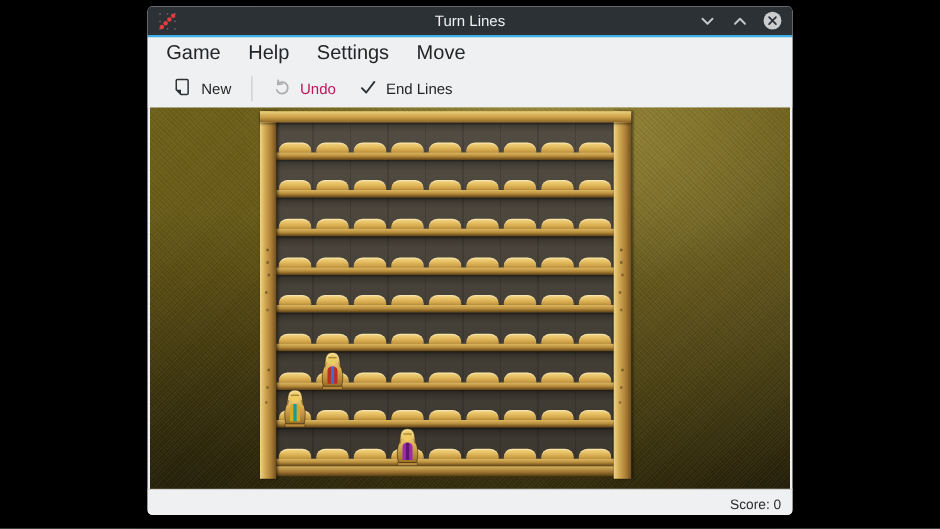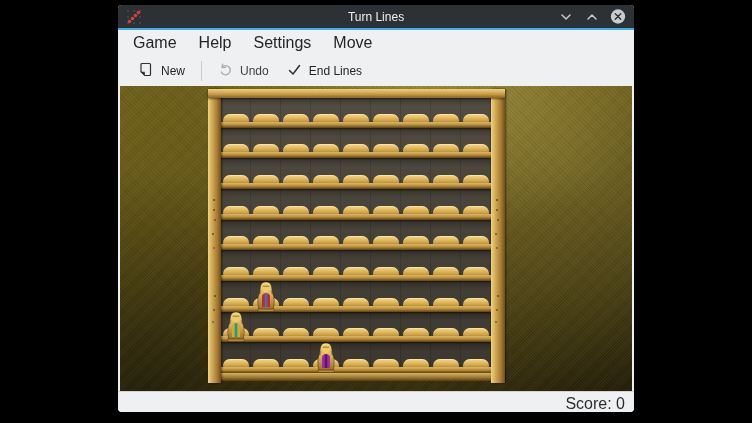--- a/index.html
+++ b/index.html
@@ -36,21 +36,21 @@
   }
   
   .toolbar{
     height:30px;background:#eff0f1;display:flex;align-items:center;
     padding-left:12px;
   }
   .tool-button{
     display:flex;align-items:center;gap:7px;font-size:12px;color:#232629;
     padding:3px 9px;border-radius:2px;
   }
-  .tool-button.disabled{color:#404040;}
+  .tool-button.disabled{color:#be185d;}
   .tb-sep{width:1px;height:20px;background:#c9cbcd;margin:0 7px;}
   
   .game-area{
     position:relative;height:305px;margin:0 2px;overflow:hidden;
     background:
       radial-gradient(ellipse 380px 220px at 60% 4%, rgba(255,232,130,.30), transparent 62%),
       radial-gradient(ellipse 480px 360px at 88% 28%, rgba(214,194,90,.20), transparent 65%),
       radial-gradient(ellipse 420px 320px at 4% 100%, rgba(0,0,0,.55), transparent 70%),
       linear-gradient(158deg,#6e6019 0%,#645614 32%,#514511 58%,#38300b 80%,#201a06 100%);
   }
@@ -106,21 +106,21 @@
     position:absolute;bottom:5px;width:26px;height:9px;
     border-radius:7px 7px 2px 2px;
     background:linear-gradient(180deg,#f4d886 0%,#e5bd61 40%,#c6983f 85%,#9a7028 100%);
     box-shadow:inset 0 1px 0 rgba(255,255,255,.35), 0 1px 1px rgba(0,0,0,.35);
   }
   .ball{position:absolute;width:26px;height:32px;z-index:5;}
   
   .statusbar{
     height:25px;background:#eff0f1;border-top:1px solid #d2d3d5;
     display:flex;align-items:center;justify-content:flex-end;
-    padding-right:9px;font-size:16px;color:#2b2e31;box-sizing:border-box;
+    padding-right:9px;font-size:11px;color:#2b2e31;box-sizing:border-box;
   }
 </style>
 </head>
 <body>
 
 <div class="window">
 
   <div class="titlebar">
     <span class="app-icon">
       <svg width="16" height="16" viewBox="0 0 16 16">

